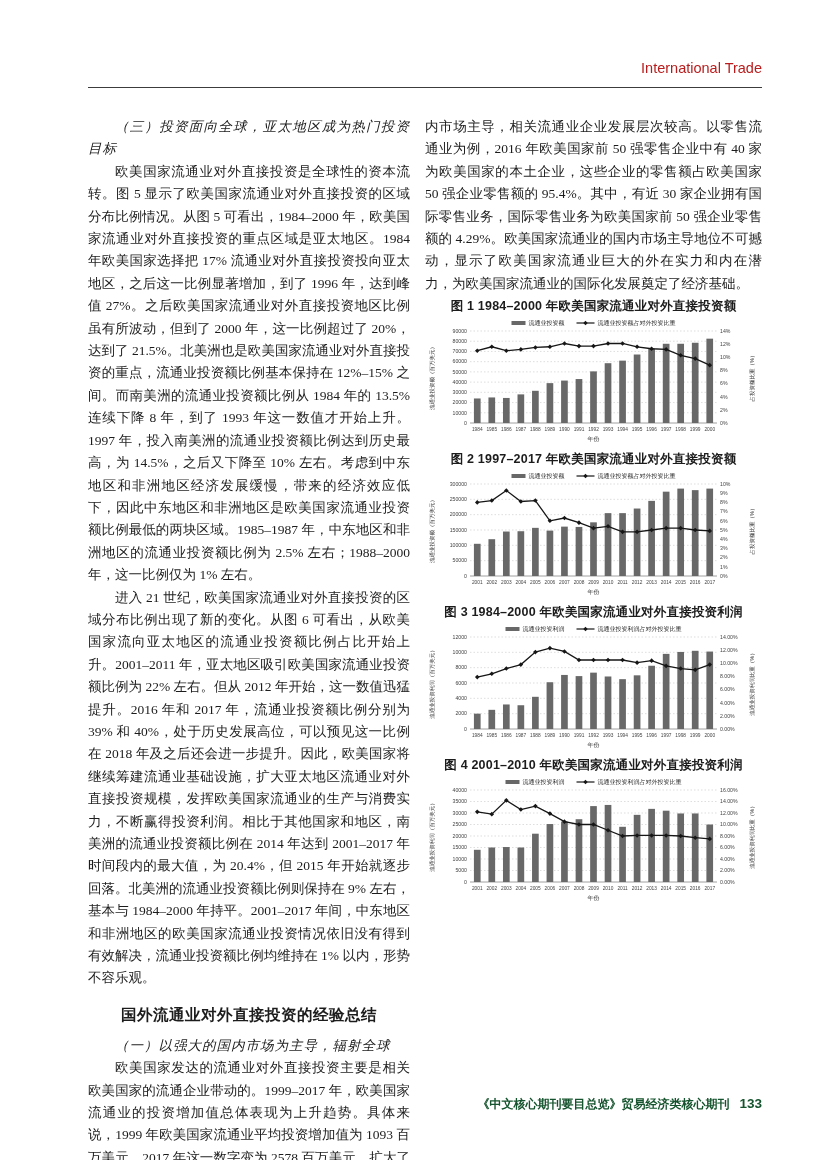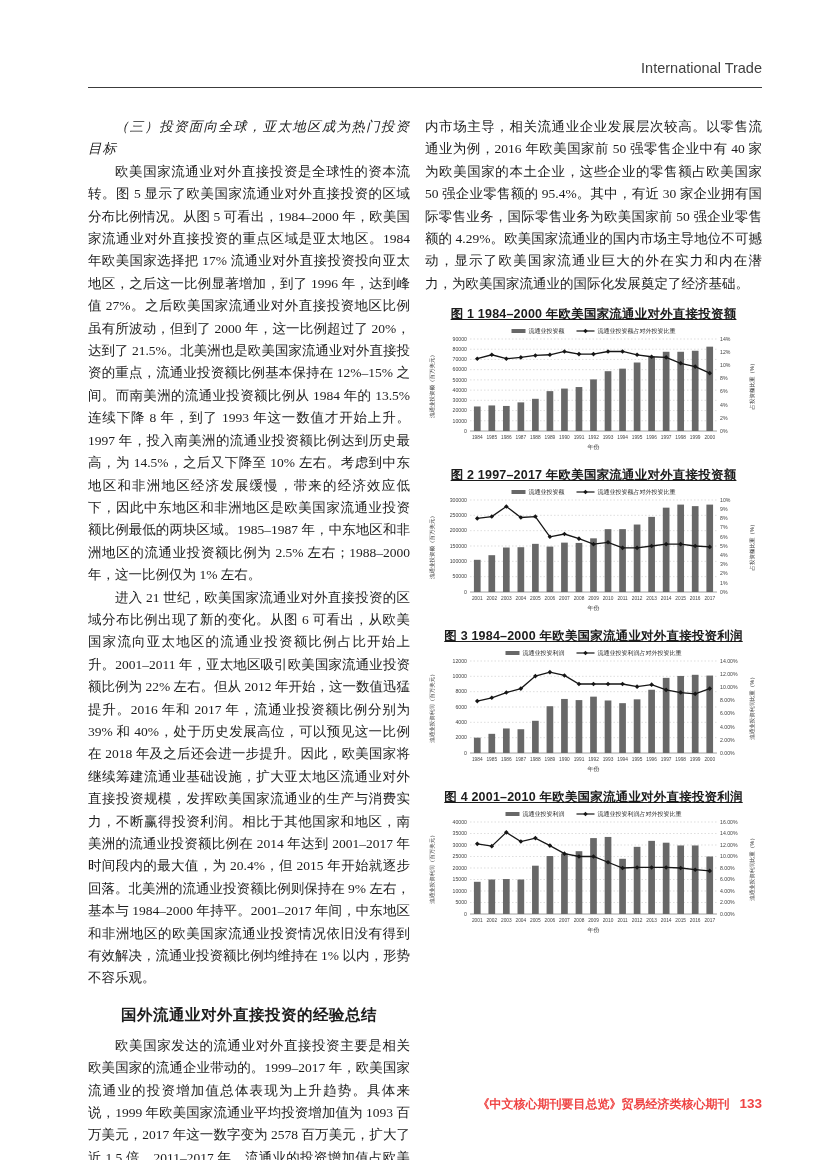--- a/index.html
+++ b/index.html
@@ -3,59 +3,60 @@
 <meta charset="utf-8">
 <style>
   html,body{margin:0;padding:0;background:#e8e8e8;}
   .page{
     position:relative;width:827px;height:1160px;background:#ffffff;margin:0 auto;
     font-family:"Liberation Serif",serif;color:#1c1c1c;overflow:hidden;
     box-shadow:0 0 4px rgba(0,0,0,.25);
   }
   .journal-header{
     position:absolute;top:60px;left:88px;width:674px;text-align:right;
-    font-family:"Liberation Sans",sans-serif;font-size:14.5px;color:#404040;
+    font-family:"Liberation Sans",sans-serif;font-size:14.5px;color:#b91c1c;
   }
   .header-rule{position:absolute;top:87px;left:88px;width:674px;border-top:1.3px solid #3c3c3c;}
   .col-left{position:absolute;left:88px;top:116px;width:322px;}
   .col-right{position:absolute;left:425px;top:116px;width:337px;}
   .col-left p,.col-right p{
     margin:0;font-size:13.5px;line-height:22.4px;text-align:justify;
   }
   .indent{text-indent:2em;}
   .sub-heading{font-style:italic;letter-spacing:1px;font-size:13px;}
   .section-heading{
     font-family:"Liberation Sans",sans-serif;font-weight:bold;font-size:15.5px;
     text-align:center;margin:15px 0 9px;letter-spacing:.5px;
   }
-  .figure{margin-top:11px;text-decoration:underline;}
+  .figure{margin-top:3px;}
   .figure-title{
     font-family:"Liberation Sans",sans-serif;font-weight:bold;font-size:12.5px;
     text-align:center;margin:3px 0 1px;letter-spacing:.2px;white-space:nowrap;
   }
   .chart svg{display:block;margin:0 auto;}
   .footer{
     position:absolute;top:1096px;left:88px;width:674px;text-align:right;
-    font-family:"Liberation Sans",sans-serif;font-size:12px;font-weight:bold;color:#ef4444;
+    font-family:"Liberation Sans",sans-serif;font-size:12px;font-weight:bold;color:#14532d;
   }
   .footer .page-number{font-size:13.5px;margin-left:10px;}
 </style>
 </head>
 <body>
 
 <div class="page">
 
   <div class="journal-header">International Trade</div>
   <div class="header-rule"></div>
 
   <div class="col-left">
     <p class="sub-heading indent">（三）投资面向全球，亚太地区成为热门投资目标</p>
     <p class="indent">欧美国家流通业对外直接投资是全球性的资本流转。图 5 显示了欧美国家流通业对外直接投资的区域分布比例情况。从图 5 可看出，1984–2000 年，欧美国家流通业对外直接投资的重点区域是亚太地区。1984 年欧美国家选择把 17% 流通业对外直接投资投向亚太地区，之后这一比例显著增加，到了 1996 年，达到峰值 27%。之后欧美国家流通业对外直接投资地区比例虽有所波动，但到了 2000 年，这一比例超过了 20%，达到了 21.5%。北美洲也是欧美国家流通业对外直接投资的重点，流通业投资额比例基本保持在 12%–15% 之间。而南美洲的流通业投资额比例从 1984 年的 13.5% 连续下降 8 年，到了 1993 年这一数值才开始上升。1997 年，投入南美洲的流通业投资额比例达到历史最高，为 14.5%，之后又下降至 10% 左右。考虑到中东地区和非洲地区经济发展缓慢，带来的经济效应低下，因此中东地区和非洲地区是欧美国家流通业投资额比例最低的两块区域。1985–1987 年，中东地区和非洲地区的流通业投资额比例为 2.5% 左右；1988–2000 年，这一比例仅为 1% 左右。</p>
     <p class="indent">进入 21 世纪，欧美国家流通业对外直接投资的区域分布比例出现了新的变化。从图 6 可看出，从欧美国家流向亚太地区的流通业投资额比例占比开始上升。2001–2011 年，亚太地区吸引欧美国家流通业投资额比例为 22% 左右。但从 2012 年开始，这一数值迅猛提升。2016 年和 2017 年，流通业投资额比例分别为 39% 和 40%，处于历史发展高位，可以预见这一比例在 2018 年及之后还会进一步提升。因此，欧美国家将继续筹建流通业基础设施，扩大亚太地区流通业对外直接投资规模，发挥欧美国家流通业的生产与消费实力，不断赢得投资利润。相比于其他国家和地区，南美洲的流通业投资额比例在 2014 年达到 2001–2017 年时间段内的最大值，为 20.4%，但 2015 年开始就逐步回落。北美洲的流通业投资额比例则保持在 9% 左右，基本与 1984–2000 年持平。2001–2017 年间，中东地区和非洲地区的欧美国家流通业投资情况依旧没有得到有效解决，流通业投资额比例均维持在 1% 以内，形势不容乐观。</p>
     <h2 class="section-heading">国外流通业对外直接投资的经验总结</h2>
+    <p class="sub-heading indent">（一）以强大的国内市场为主导，辐射全球</p>
     <p class="indent">欧美国家发达的流通业对外直接投资主要是相关欧美国家的流通企业带动的。1999–2017 年，欧美国家流通业的投资增加值总体表现为上升趋势。具体来说，1999 年欧美国家流通业平均投资增加值为 1093 百万美元，2017 年这一数字变为 2578 百万美元，扩大了近 1.5 倍。2011–2017 年，流通业的投资增加值占欧美国家总体生产总值的比例为 11.7% 左右。由此可见，欧美国家流通业占据国</p>
   </div>
 
   <div class="col-right">
     <p>内市场主导，相关流通业企业发展层次较高。以零售流通业为例，2016 年欧美国家前 50 强零售企业中有 40 家为欧美国家的本土企业，这些企业的零售额占欧美国家 50 强企业零售额的 95.4%。其中，有近 30 家企业拥有国际零售业务，国际零售业务为欧美国家前 50 强企业零售额的 4.29%。欧美国家流通业的国内市场主导地位不可撼动，显示了欧美国家流通业巨大的外在实力和内在潜力，为欧美国家流通业的国际化发展奠定了经济基础。</p>
 
     <div class="figure">
       <div class="figure-title">图 1  1984–2000 年欧美国家流通业对外直接投资额</div>
       <div class="chart">
           <svg width="337" height="132" viewBox="0 0 337 132" font-family="Liberation Sans, sans-serif">

